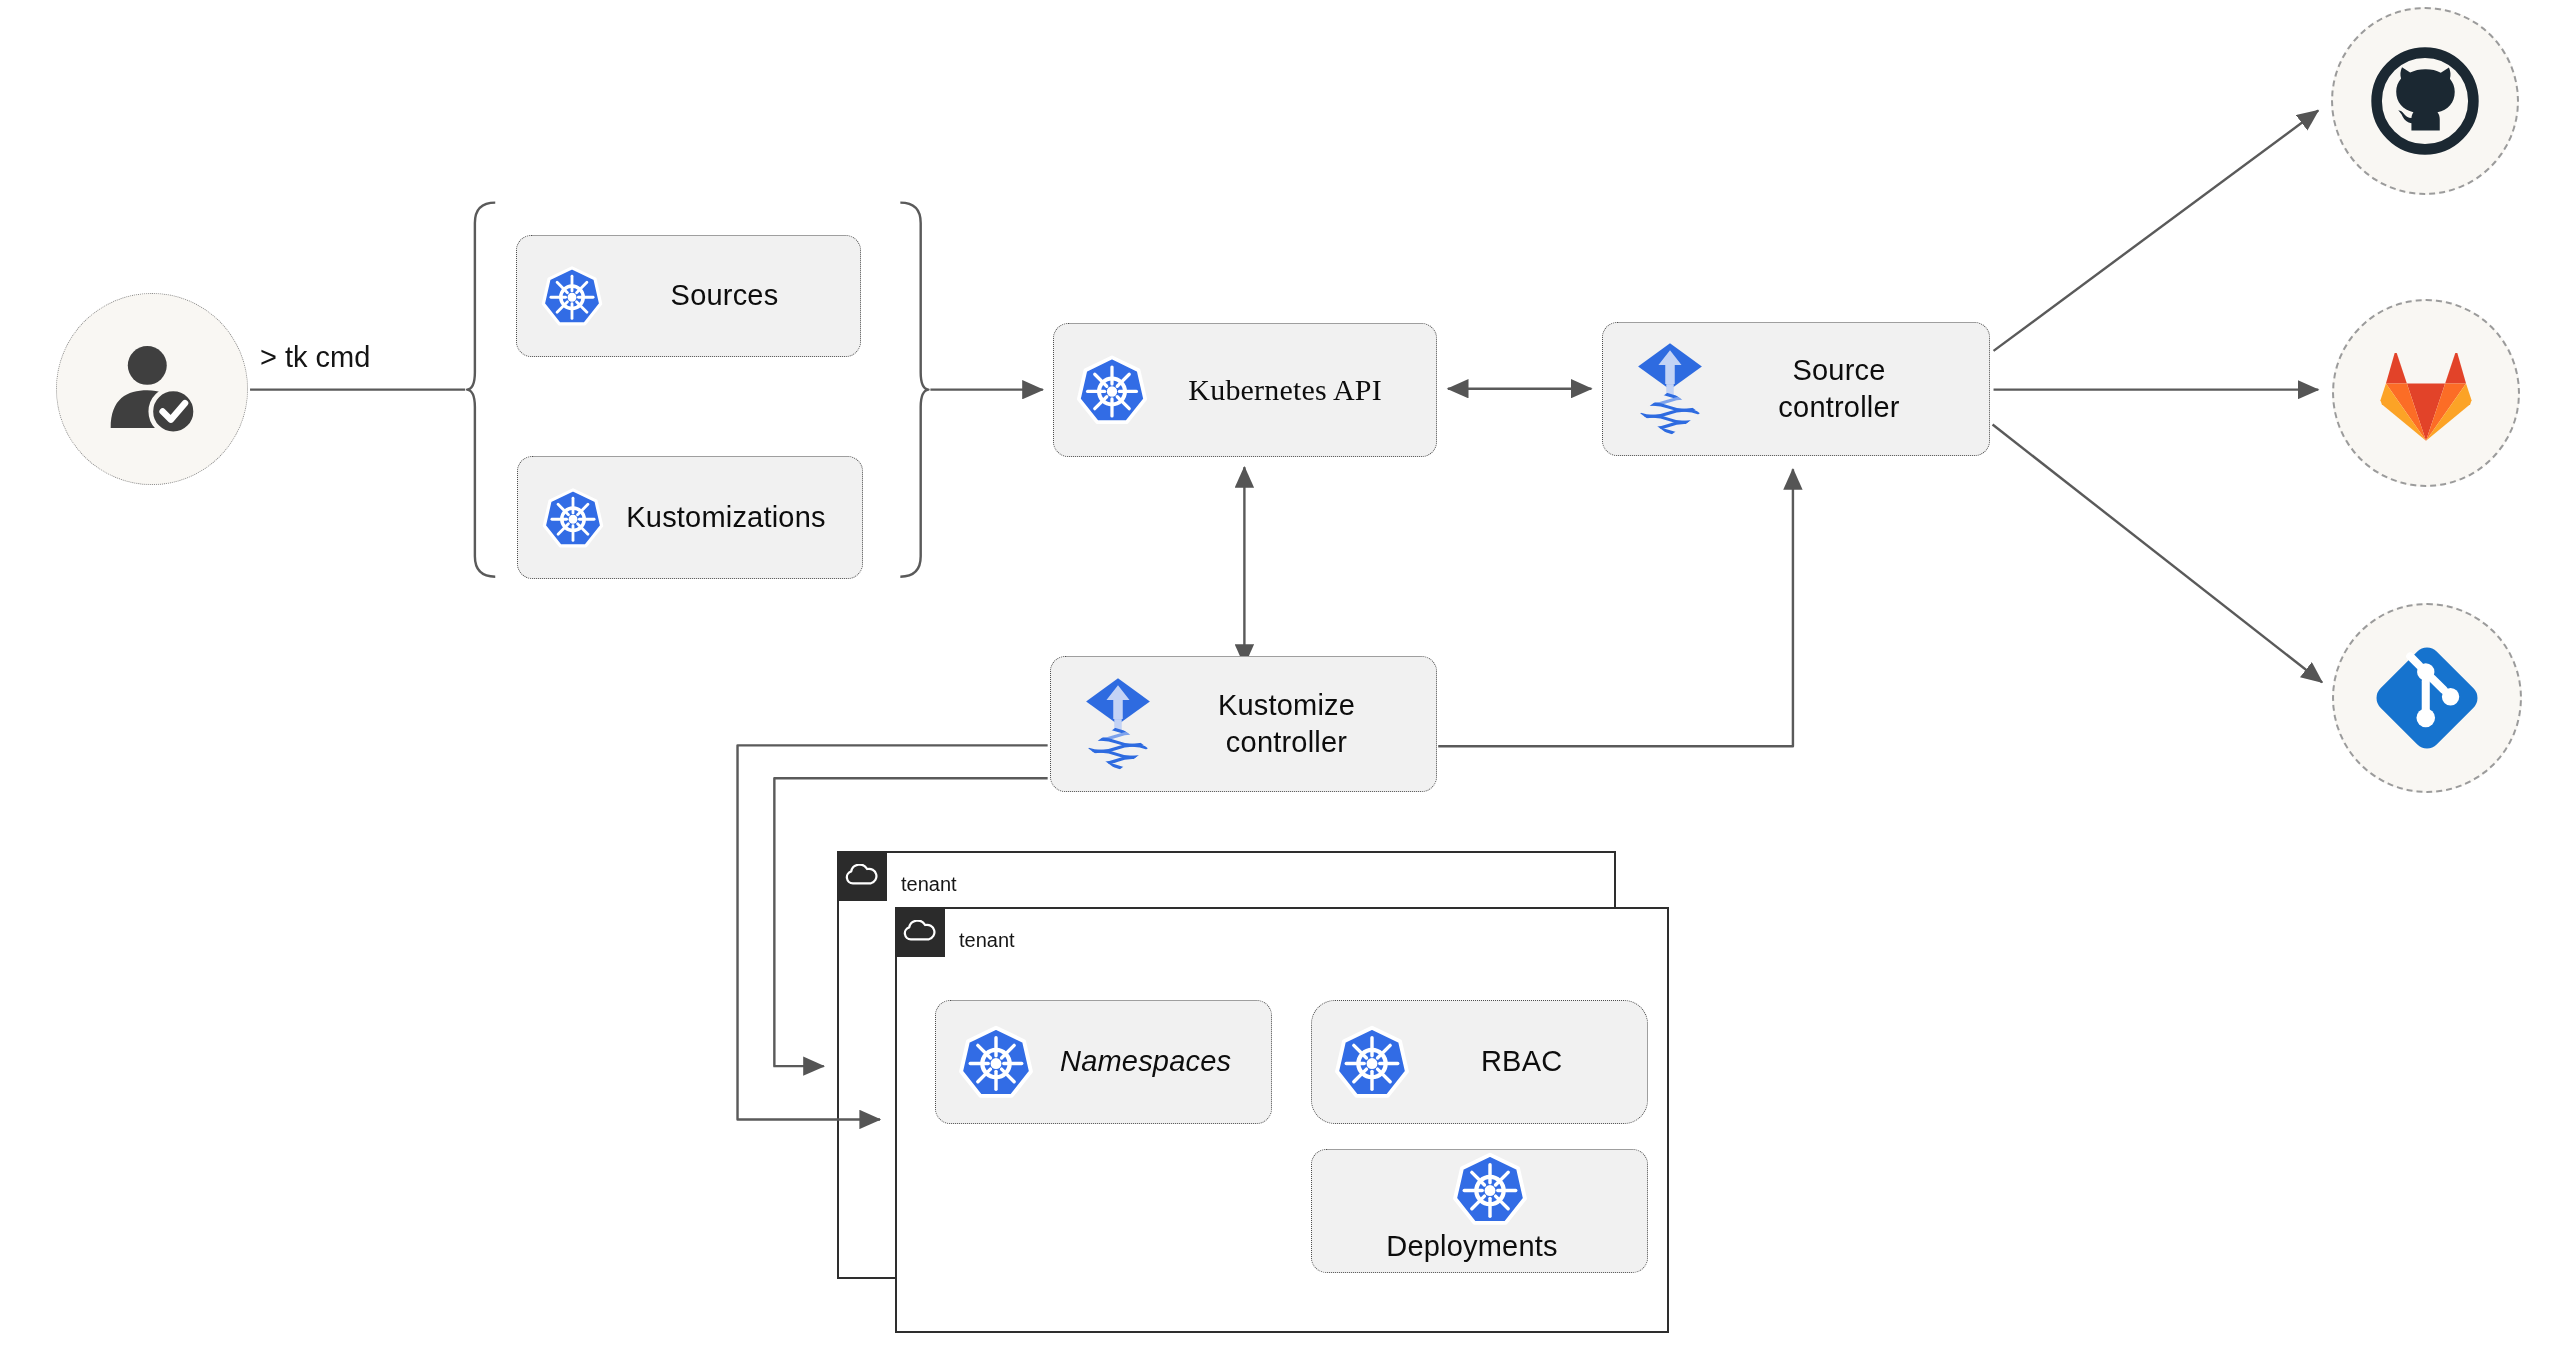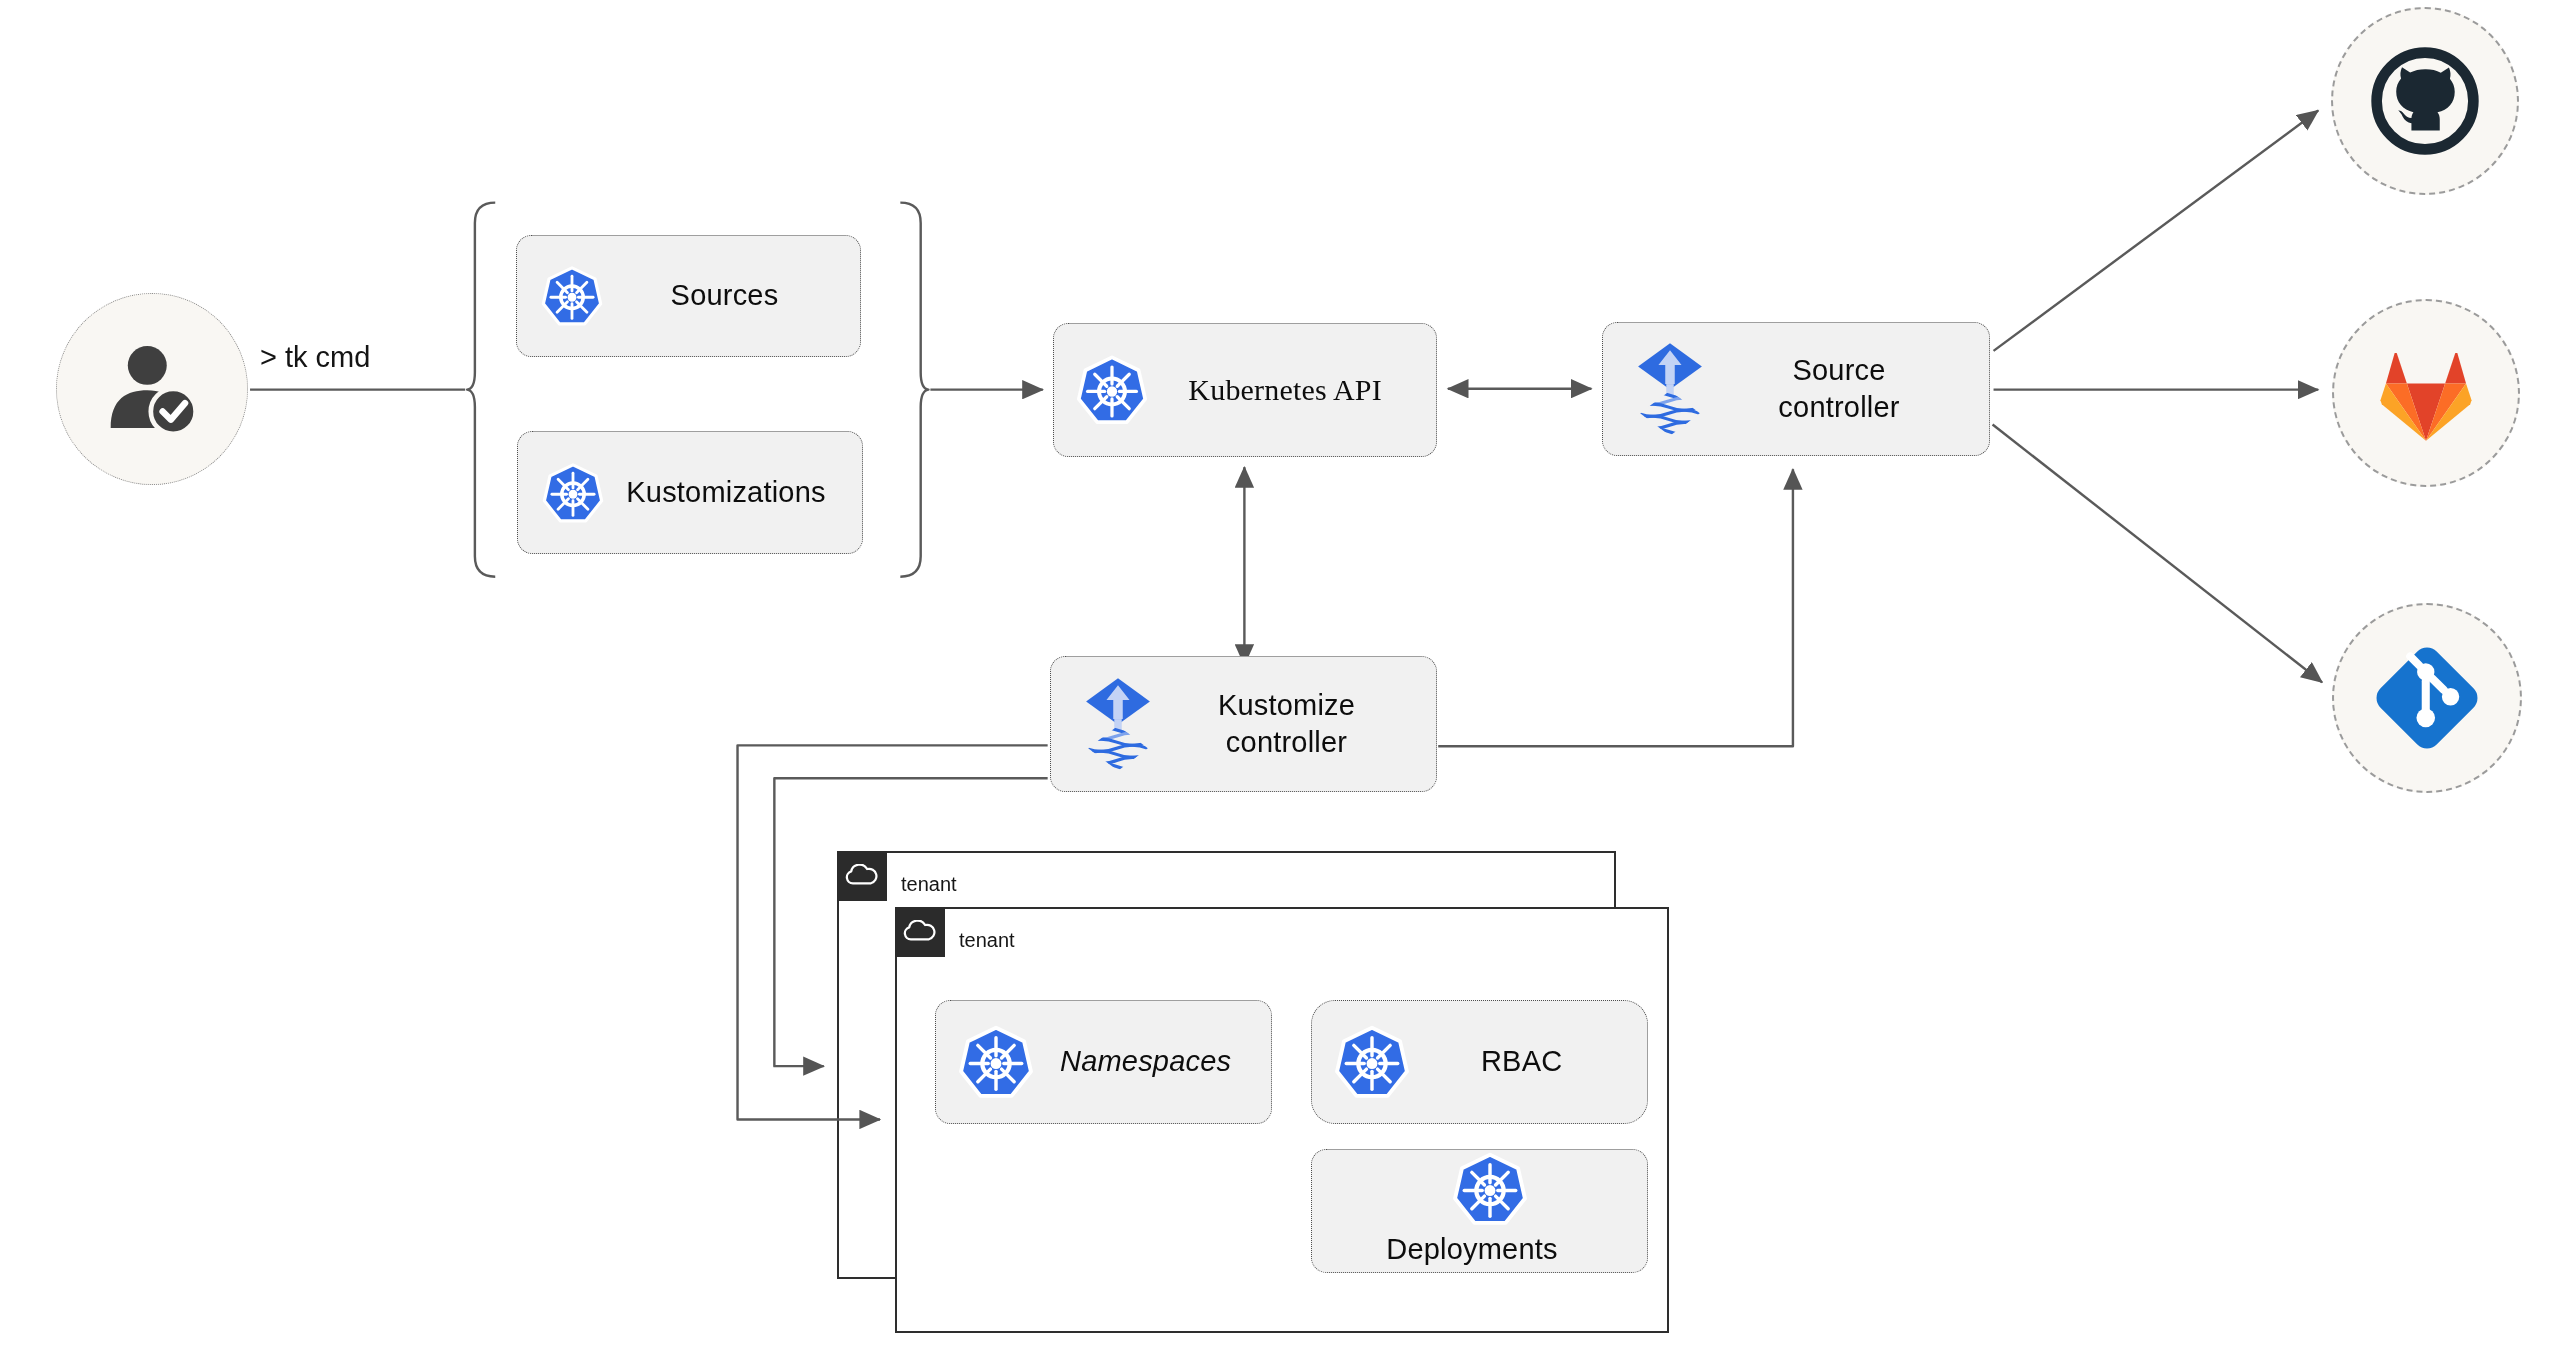--- a/index.html
+++ b/index.html
@@ -7,21 +7,21 @@
     position:relative;width:2576px;height:1355px;background:#ffffff;
     font-family:"Liberation Sans","DejaVu Sans",sans-serif;color:#0d0d0d;overflow:hidden;
   }
   svg.wires{position:absolute;left:0;top:0;z-index:4;pointer-events:none;}
   
   .node{
     position:absolute;display:flex;align-items:center;z-index:5;
     background:#f1f1f1;border:1.9px dotted #4e4e4e;border-radius:15.5px;box-sizing:border-box;
   }
   .node .nicon{flex:0 0 auto;display:flex;align-items:center;justify-content:center;}
-  .node .lblwrap{flex:1;display:flex;justify-content:center;align-items:center;padding-right:15px;}
+  .node .lblwrap{flex:1;display:flex;justify-content:center;align-items:flex-start;padding-right:15px;}
   .node .lbl{font-size:29px;text-align:center;line-height:1.28;letter-spacing:0.2px;}
   .node .lbl.wrap{max-width:194px;}
   .node.api .lbl{font-size:30px;}
   
   .bigcircle{
     position:absolute;border-radius:50%;box-sizing:border-box;z-index:5;
     display:flex;align-items:center;justify-content:center;background:#f9f7f3;
   }
   .dashed{border:2.4px dashed #9b9b9b;}
   .dotted{border:1.9px dotted #8a8a8a;}
@@ -166,21 +166,21 @@
     <span class="nicon" style="padding-left:23px;">
       <svg width="64" height="64" viewBox="0 0 66 66">
           <use href="#sym-k8s"></use>
         </svg>
     </span>
     <span class="lblwrap">
         <span class="lbl">Sources</span>
       </span>
   </div>
 
-  <div class="node" style="left:517px;top:431px;width:346px;height:123px;">
+  <div class="node" style="left:517px;top:456px;width:346px;height:123px;">
     <span class="nicon" style="padding-left:23px;">
       <svg width="64" height="64" viewBox="0 0 66 66">
           <use href="#sym-k8s"></use>
         </svg>
     </span>
     <span class="lblwrap">
         <span class="lbl">Kustomizations</span>
       </span>
   </div>
 

